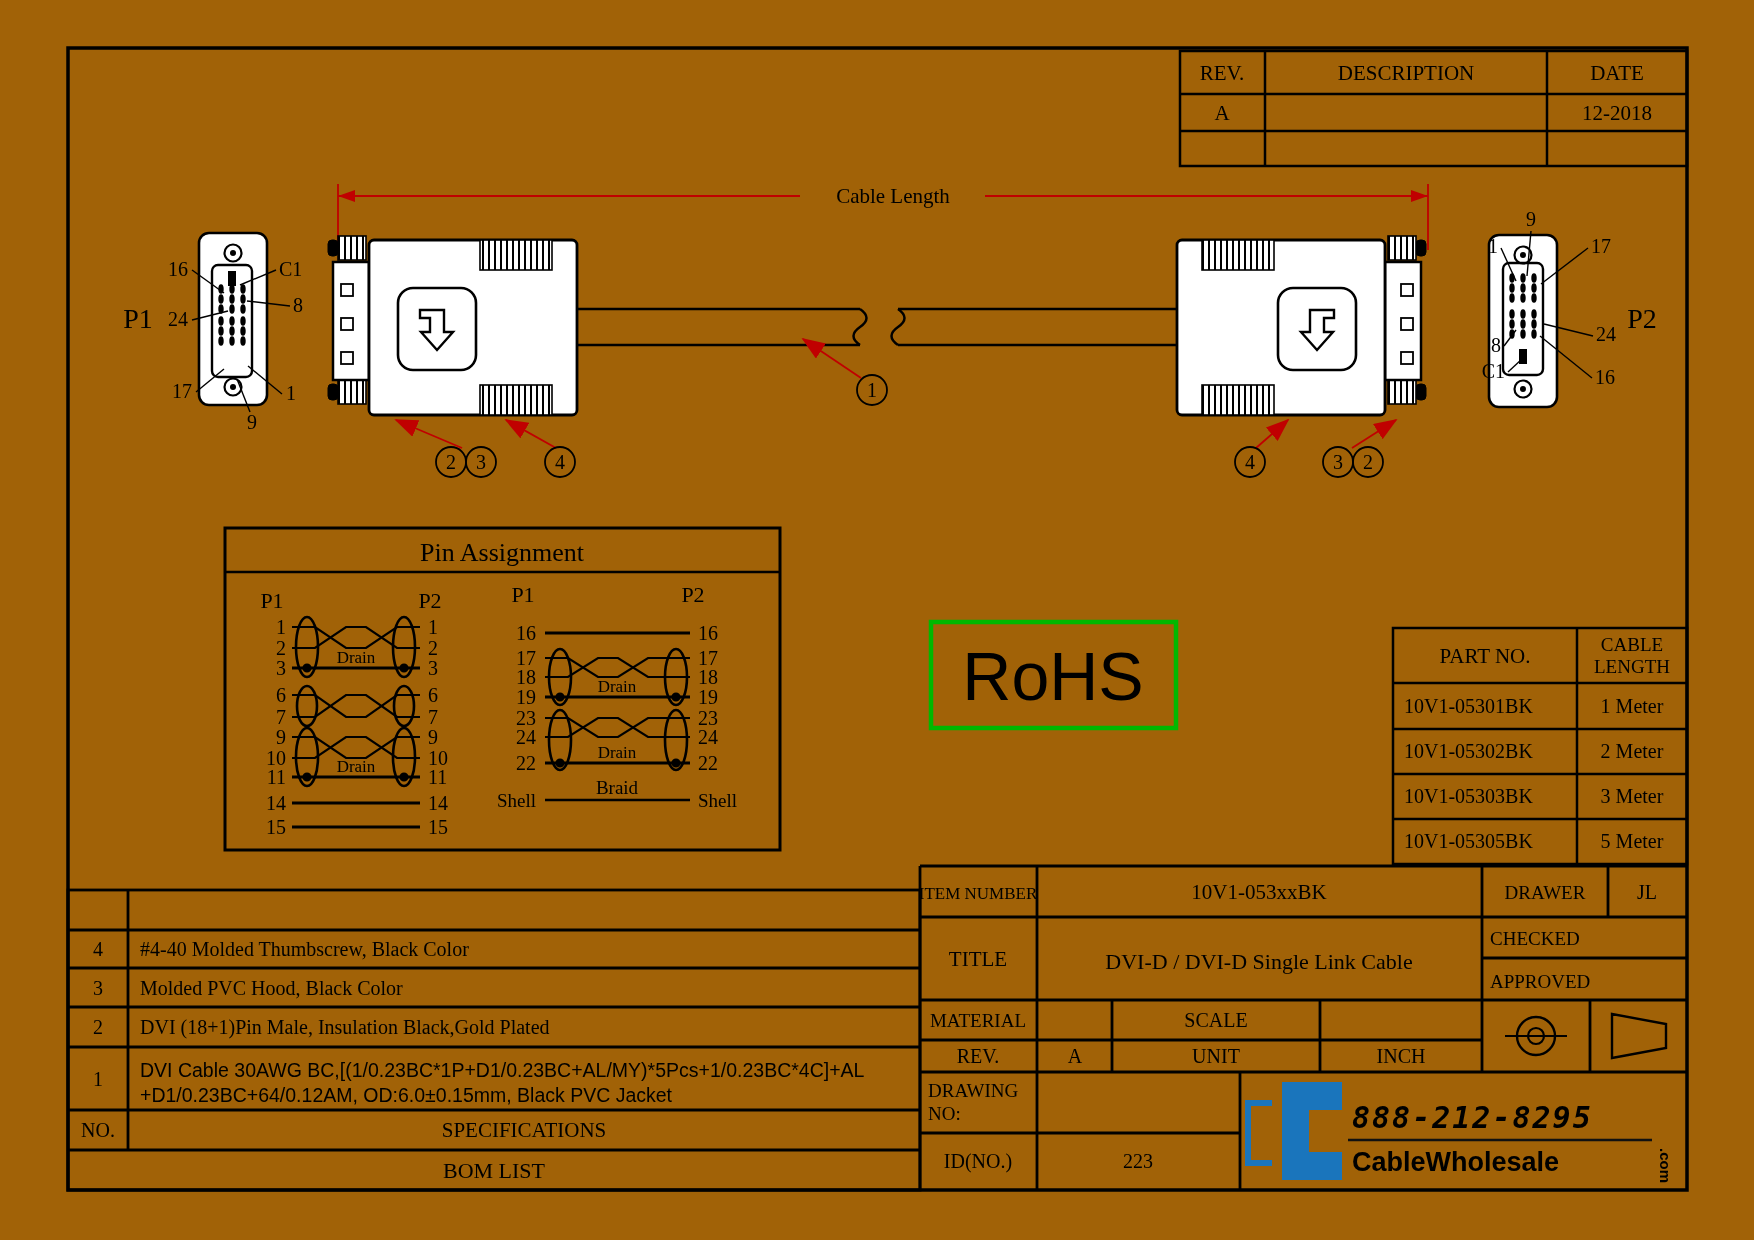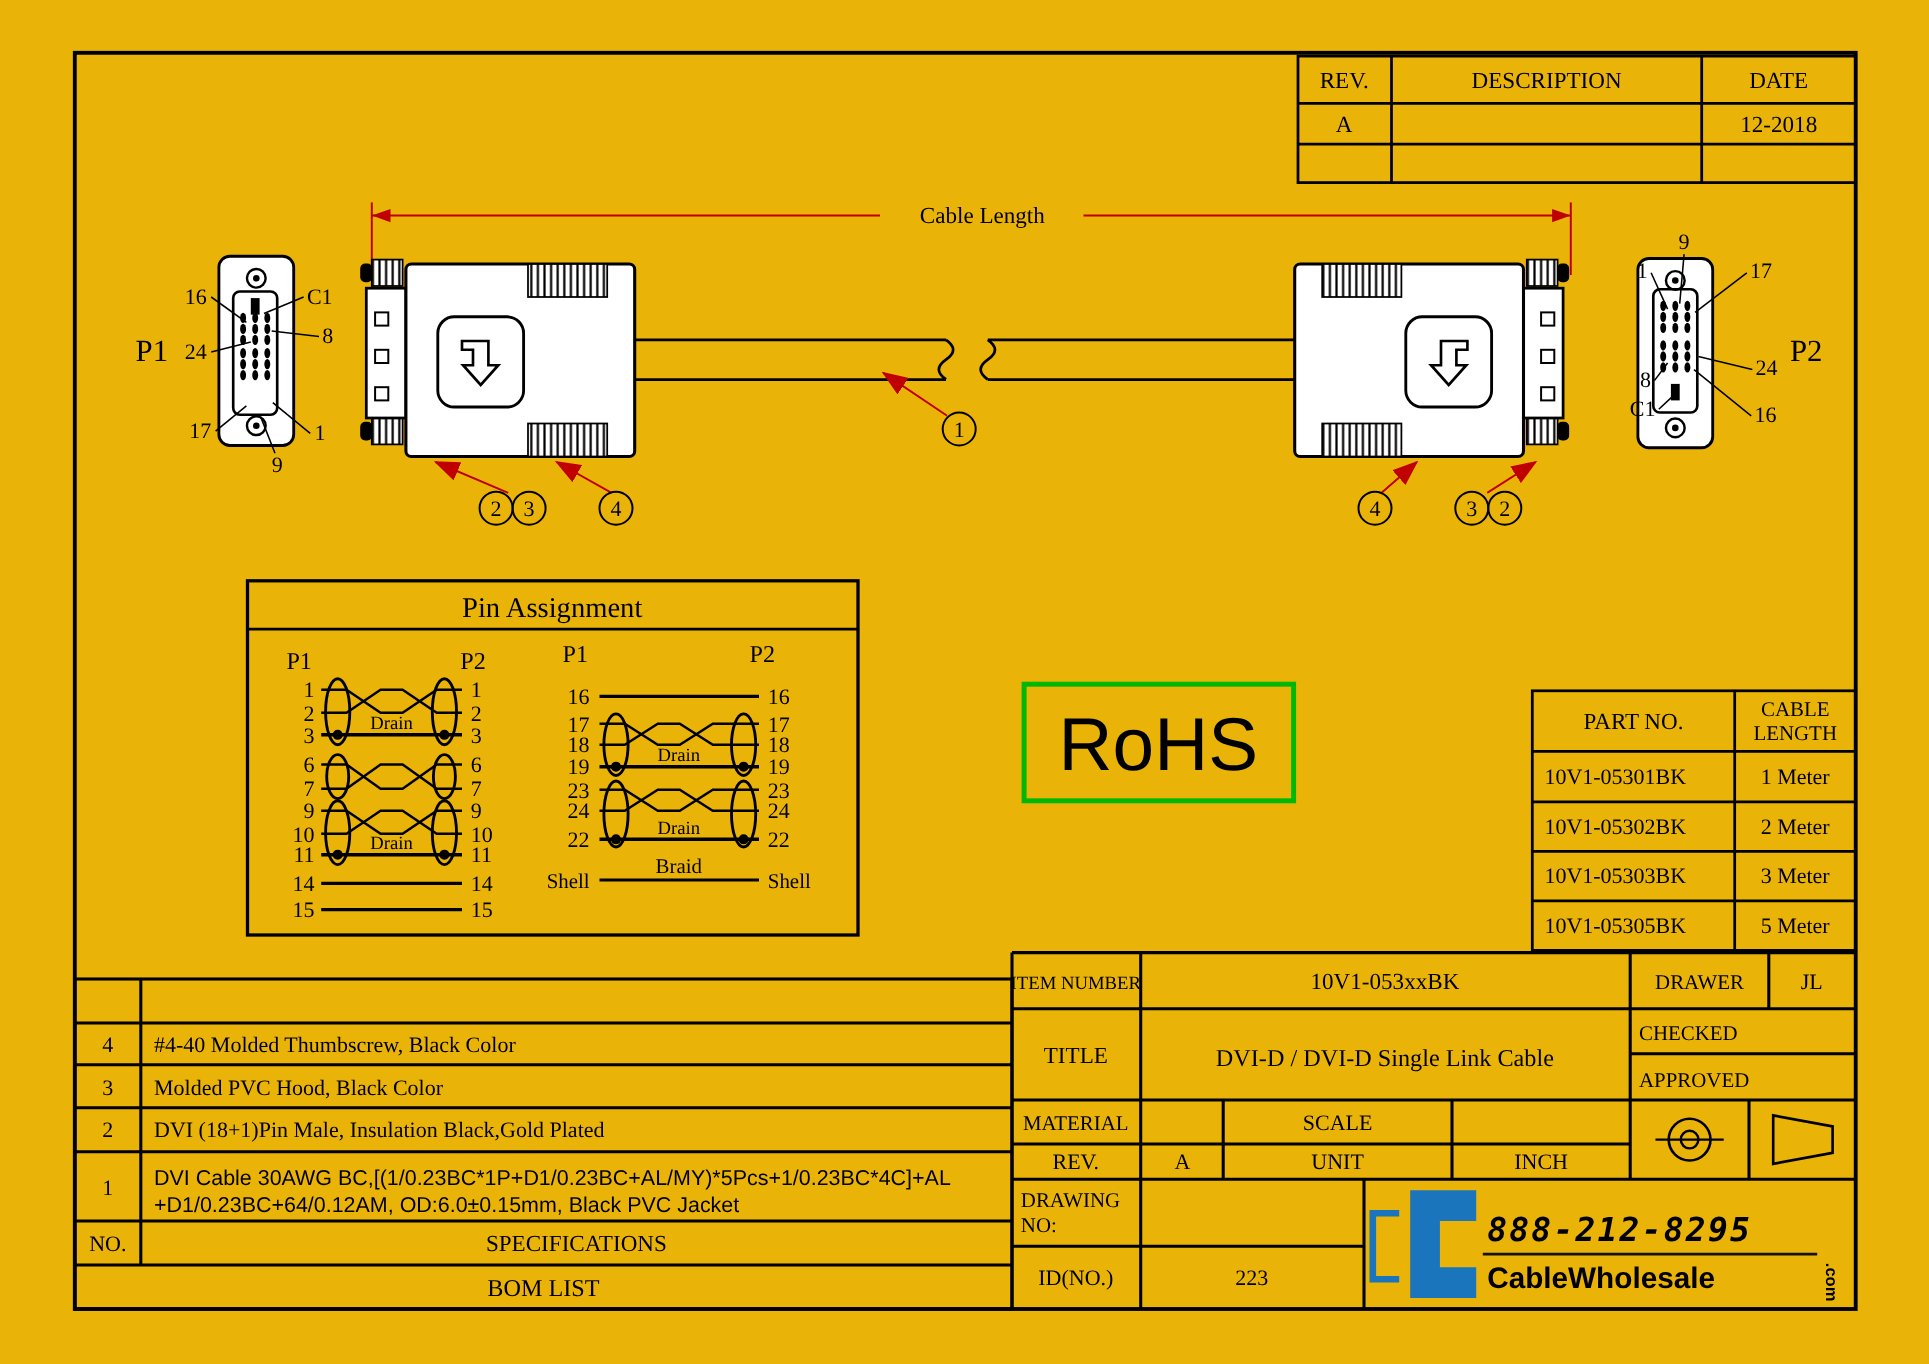--- a/index.html
+++ b/index.html
@@ -1,16 +1,16 @@
 <!DOCTYPE html>
 <html><head>
 <meta charset="utf-8">
 <style>
   html,body{margin:0;padding:0;background:#fff;}
-  #sheet{position:relative;width:1754px;height:1240px;background:#eab308;overflow:hidden;}
+  #sheet{position:relative;width:1754px;height:1240px;background:#a16207;overflow:hidden;}
   svg text{font-family:"Liberation Serif",serif;fill:#000;}
   svg text.sans{font-family:"Liberation Sans",sans-serif;}
   svg text.mono{font-family:"DejaVu Sans Mono",monospace;}
   .mid{text-anchor:middle;}
   .end{text-anchor:end;}
 </style>
 </head>
 <body>
 
 <div id="sheet">

